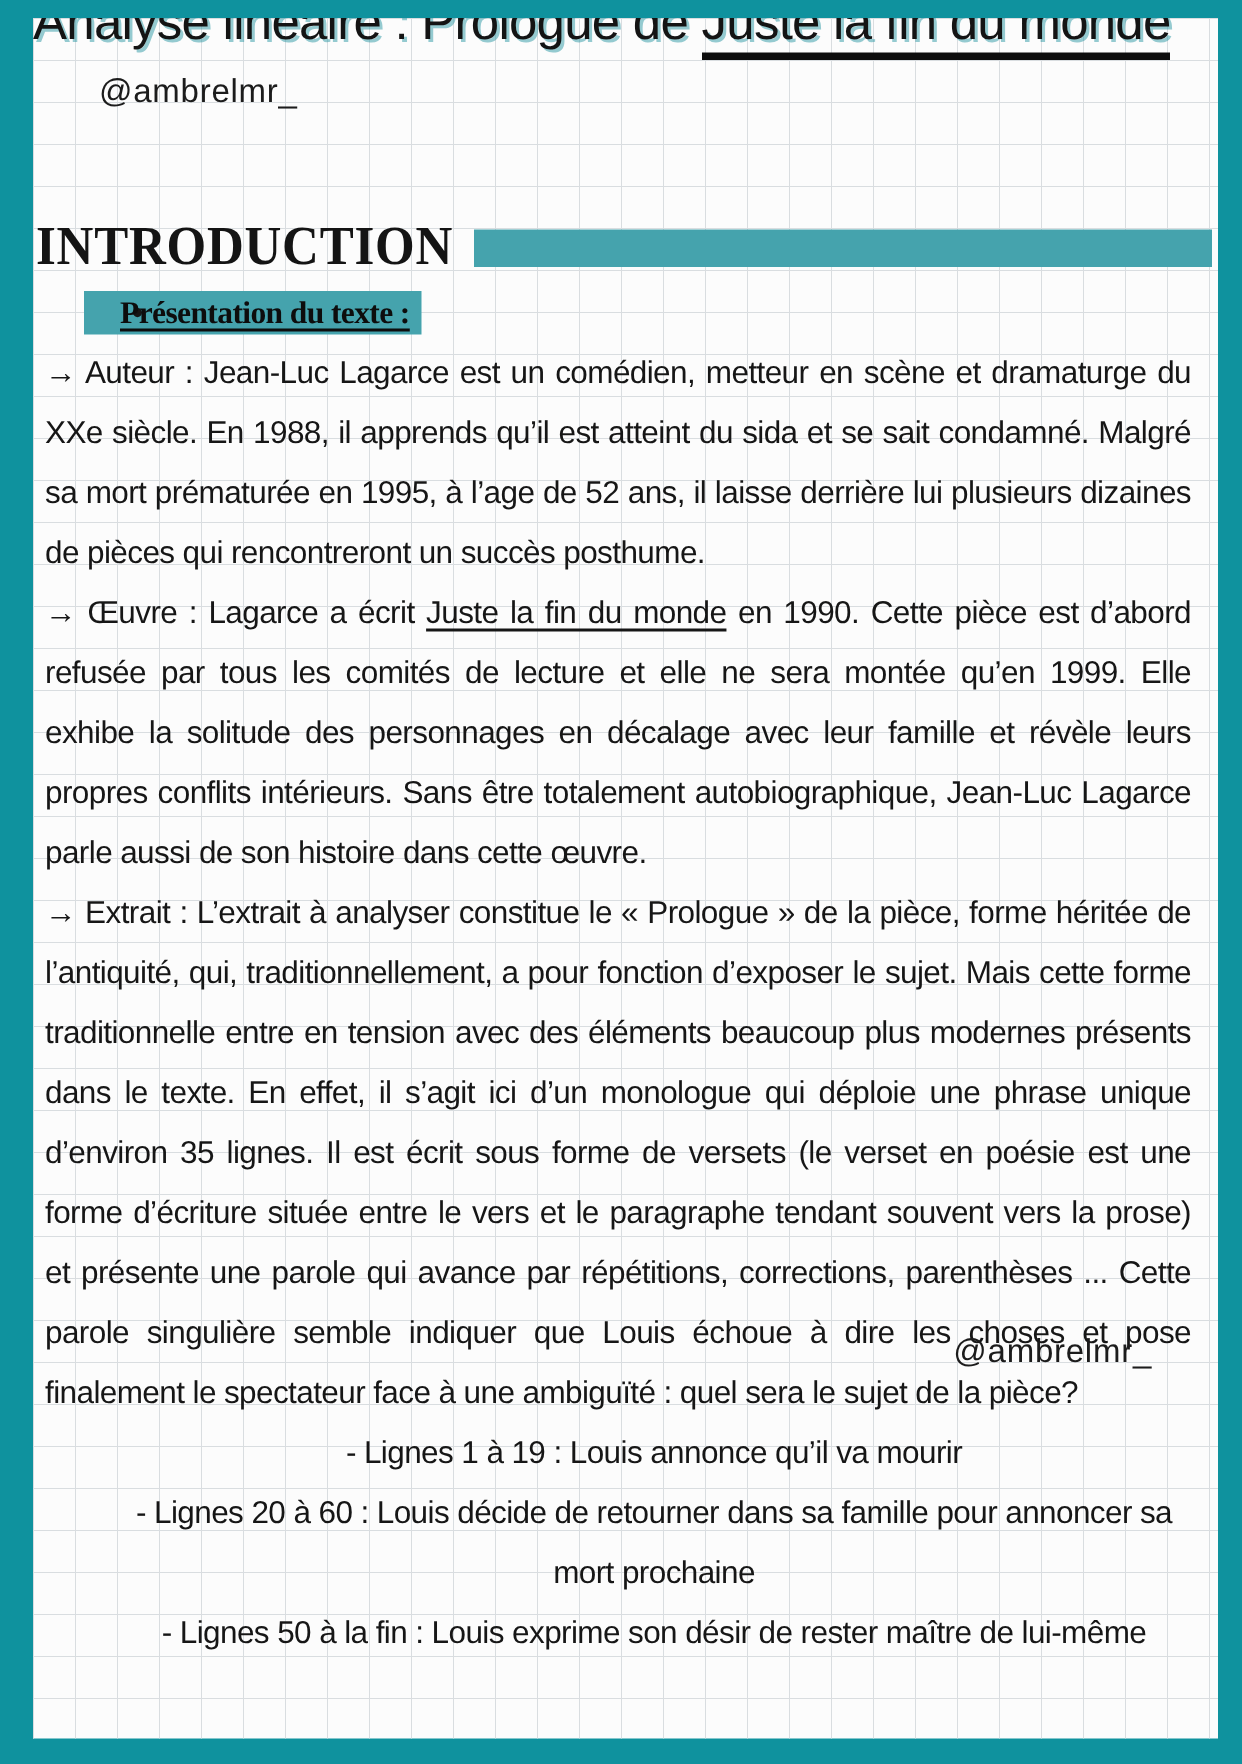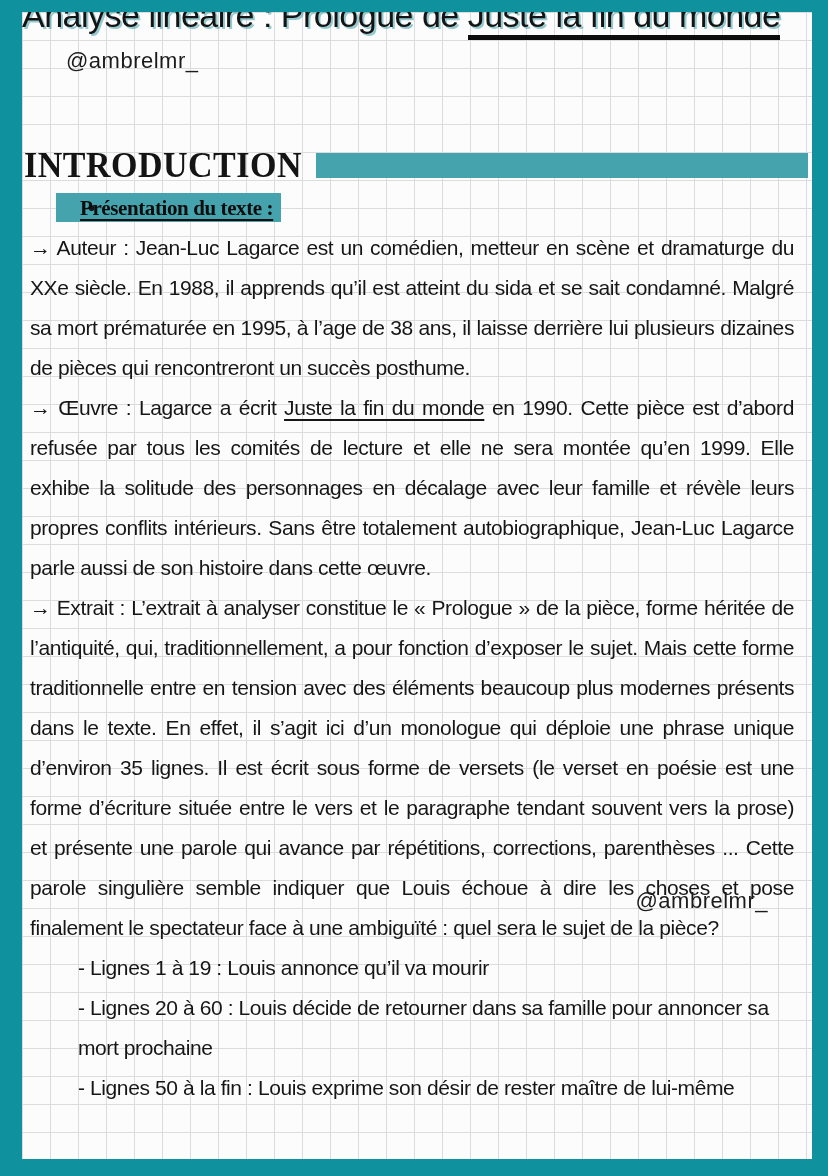--- a/index.html
+++ b/index.html
@@ -92,21 +92,21 @@
     text-decoration-thickness:2px;
     color:#0d0d0d;
     font-family:Liberation Serif, serif;
   }
   .bullet { display:inline-block; width:18px; font-weight:bold; }
   .u-book {
     text-decoration:underline;
     text-underline-offset:4px;
     text-decoration-thickness:2px;
   }
-  .mv-item { text-align:left;margin-left:48px; }
+  .mv-item { text-align:center;margin-left:48px; }
 </style>
 </head>
 <body>
 
 <div class="frame">
   <div class="page">
 
     <div class="header">
       <div class="handle">@ambrelmr_</div>
       <div class="subtitle"><span>Analyse linéaire : Prologue de </span><span class="book">Juste la fin du monde</span></div>
@@ -114,21 +114,21 @@
 
     <div class="intro-row">
       <div class="intro-heading">INTRODUCTION</div>
       <div class="intro-bar"></div>
     </div>
 
     <div class="content">
 
       <p class="para hanging"><span class="hl"><span class="bullet">•</span><span class="lbl">Présentation du texte :</span></span></p>
 
-      <p class="para"><span class="bold">→ Auteur :</span><span> Jean-Luc Lagarce est un comédien, metteur en scène et dramaturge du XXe siècle. En 1988, il apprends qu’il est atteint du sida et se sait condamné. Malgré sa mort prématurée en 1995, à l’age de 38 ans, il laisse derrière lui plusieurs dizaines de pièces qui rencontreront un succès posthume.</span></p>
+      <p class="para"><span class="bold">→ Auteur :</span><span> Jean-Luc Lagarce est un comédien, metteur en scène et dramaturge du XXe siècle. En 1988, il apprends qu’il est atteint du sida et se sait condamné. Malgré sa mort prématurée en 1995, à l’age de 52 ans, il laisse derrière lui plusieurs dizaines de pièces qui rencontreront un succès posthume.</span></p>
 
       <p class="para"><span class="bold">→ Œuvre :</span><span> Lagarce a écrit </span><span class="u-book">Juste la fin du monde</span><span> en 1990. Cette pièce est d’abord refusée par tous les comités de lecture et elle ne sera montée qu’en 1999. Elle exhibe la solitude des personnages en décalage avec leur famille et révèle leurs propres conflits intérieurs. Sans être totalement autobiographique, Jean-Luc Lagarce parle aussi de son histoire dans cette œuvre.</span></p>
 
       <p class="para"><span class="bold">→ Extrait :</span><span> L’extrait à analyser constitue le « Prologue » de la pièce, forme héritée de l’antiquité, qui, traditionnellement, a pour fonction d’exposer le sujet. Mais cette forme traditionnelle entre en tension avec des éléments beaucoup plus modernes présents dans le texte. En effet, il s’agit ici d’un monologue qui déploie une phrase unique d’environ 35 lignes. Il est écrit sous forme de versets (le verset en poésie est une forme d’écriture située entre le vers et le paragraphe tendant souvent vers la prose) et présente une parole qui avance par répétitions, corrections, parenthèses ... Cette parole singulière semble indiquer que Louis échoue à dire les choses et pose finalement le spectateur face à une ambiguïté : quel sera le sujet de la pièce?</span></p>
 
 
       <p class="para mv-item">- Lignes 1 à 19 : Louis annonce qu’il va mourir</p>
       <p class="para mv-item">- Lignes 20 à 60 : Louis décide de retourner dans sa famille pour annoncer sa mort prochaine</p>
       <p class="para mv-item">- Lignes 50 à la fin : Louis exprime son désir de rester maître de lui-même</p>
 

